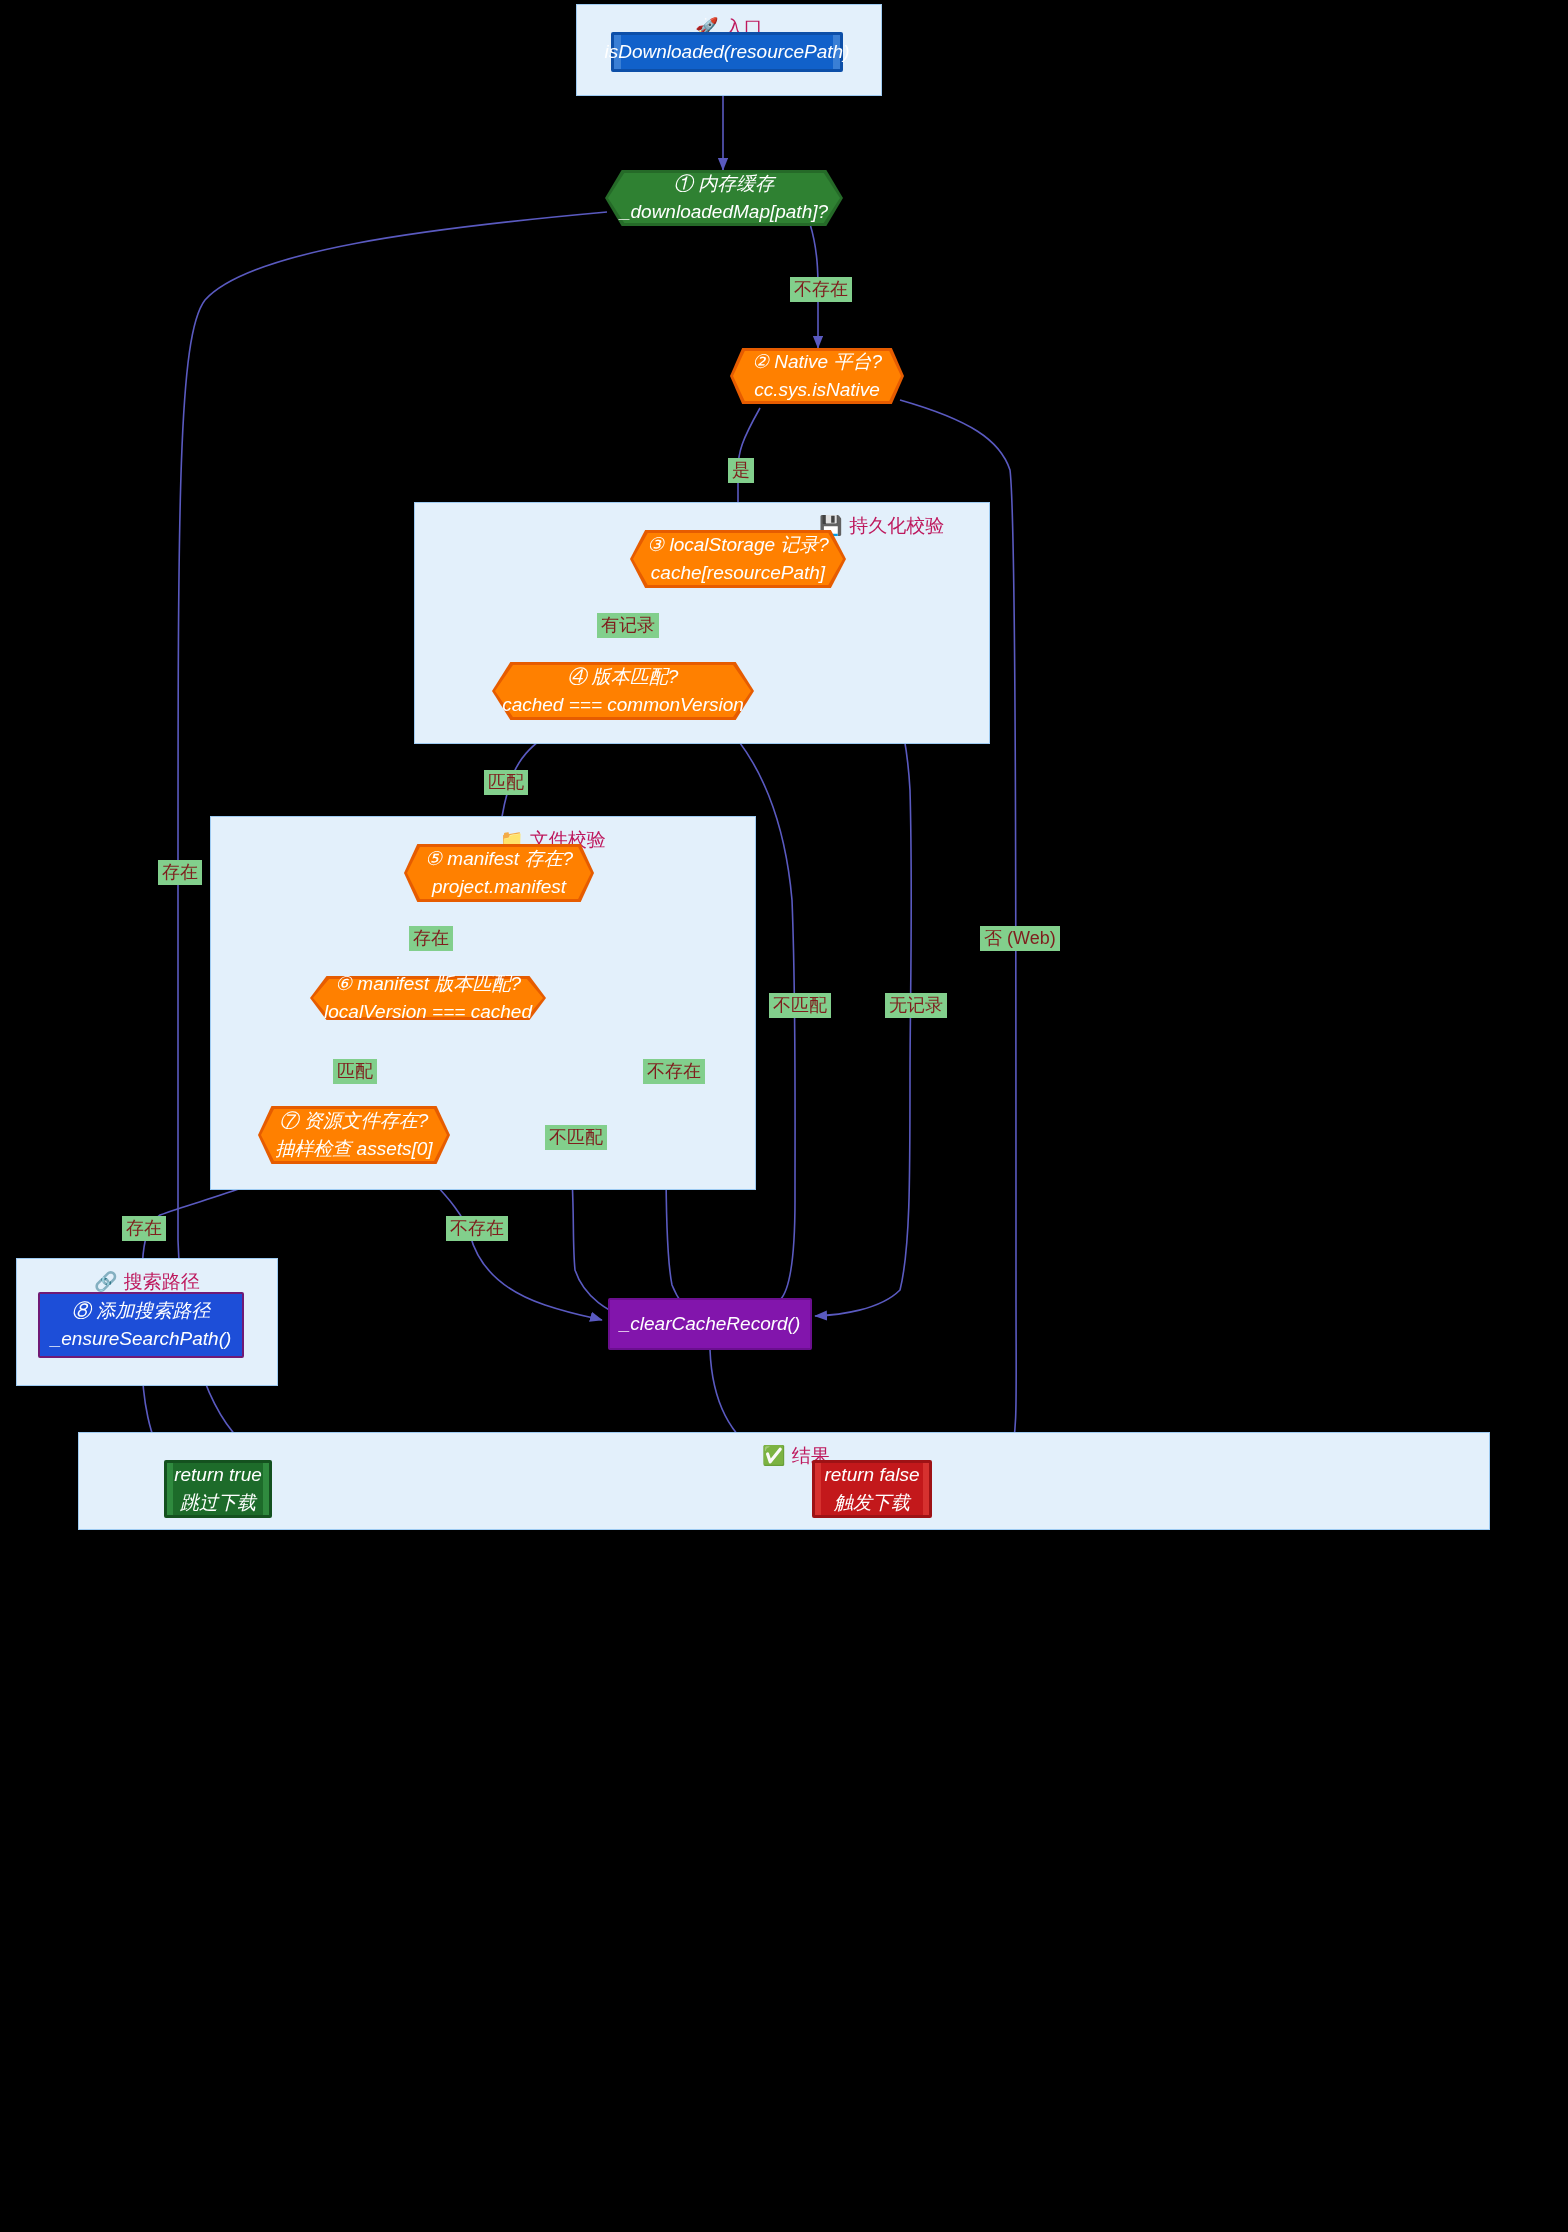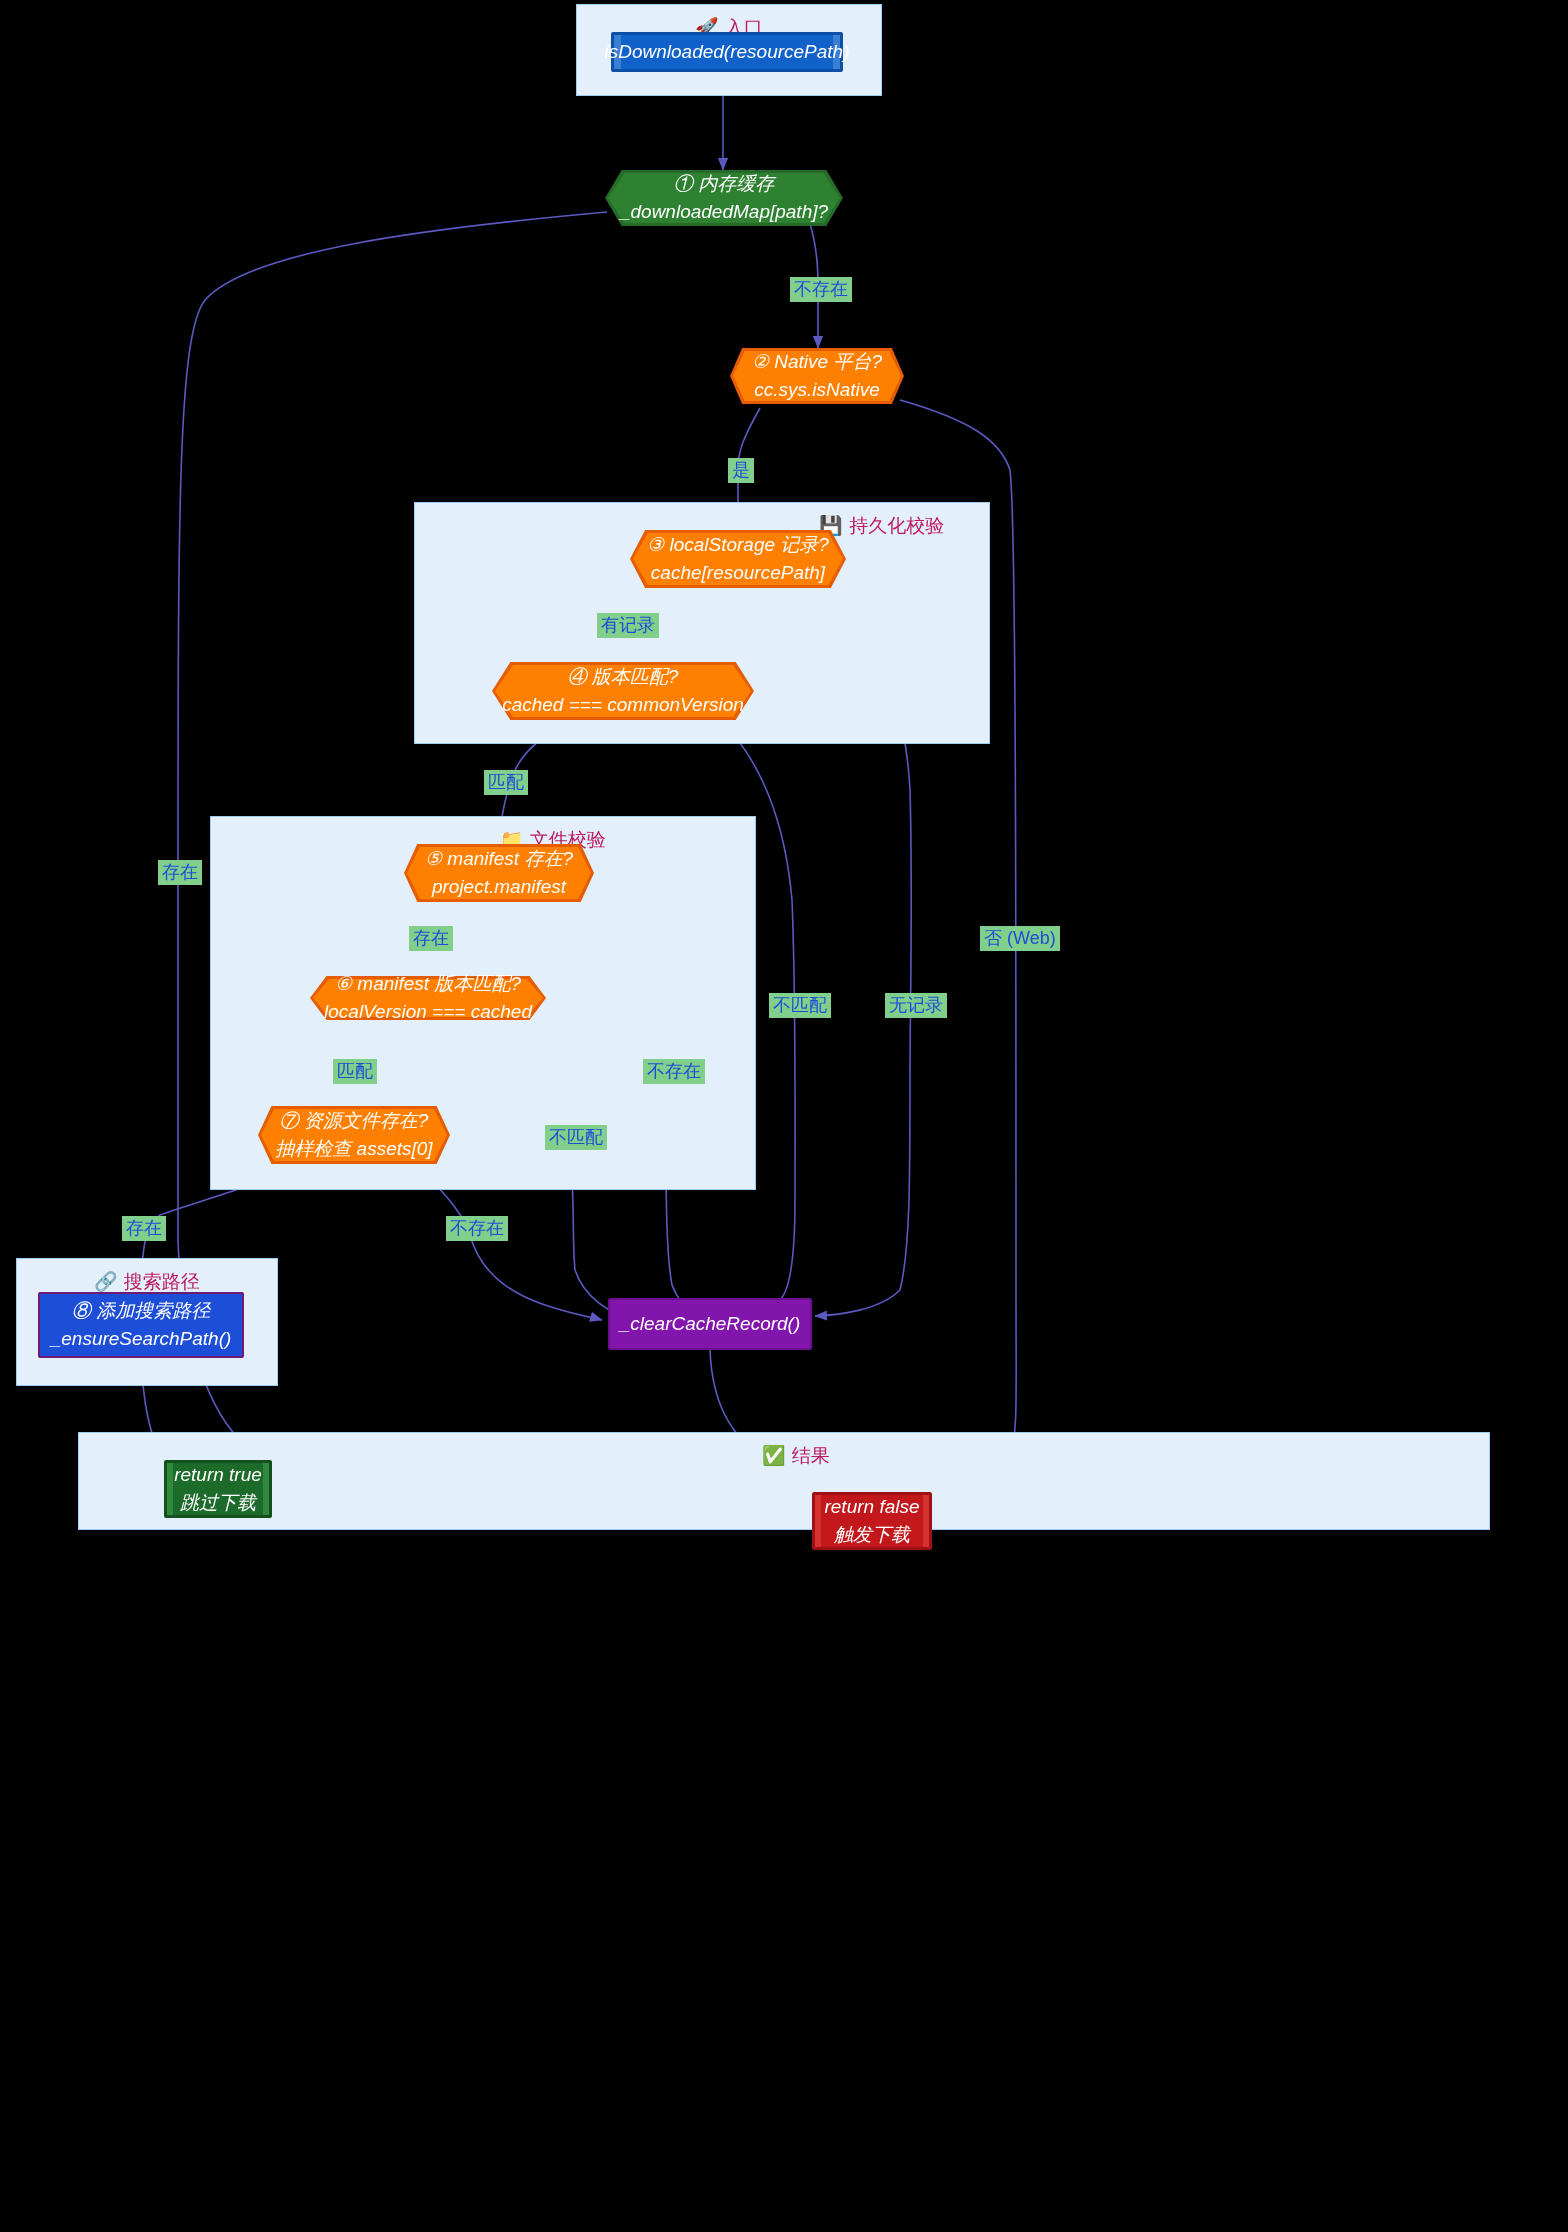--- a/index.html
+++ b/index.html
@@ -109,21 +109,21 @@
   }
   .node.hex .hexlabel {
     position: relative;
     z-index: 3;
     width: 100%;
   }
 
   .edge-label {
     position: absolute;
     background: #82cf8c;
-    color: #1d4ed8;
+    color: #7f1d1d;
     font-size: 18px;
     padding: 2px 4px;
     white-space: nowrap;
     line-height: 1.15;
     box-sizing: border-box;
   }
 </style>
 </head>
 <body>
 
@@ -289,21 +289,21 @@
 
   <div class="node rect purple" style="left:608px; top:1298px; width:204px; height:52px;">
     <span class="l1">_clearCacheRecord()</span>
   </div>
 
   <div class="node rect ret-true" style="left:164px; top:1460px; width:108px; height:58px;">
     <span class="l1">return true</span>
     <span class="l2">跳过下载</span>
   </div>
 
-  <div class="node rect ret-false" style="left:812px; top:1460px; width:120px; height:58px;margin-top:32px;">
+  <div class="node rect ret-false" style="left:812px; top:1460px; width:120px; height:58px;">
     <span class="l1">return false</span>
     <span class="l2">触发下载</span>
   </div>
 
   <div class="edge-label" style="left:790px; top:277px;">不存在</div>
 
   <div class="edge-label" style="left:728px; top:458px;">是</div>
 
   <div class="edge-label" style="left:980px; top:926px;">否 (Web)</div>
 

